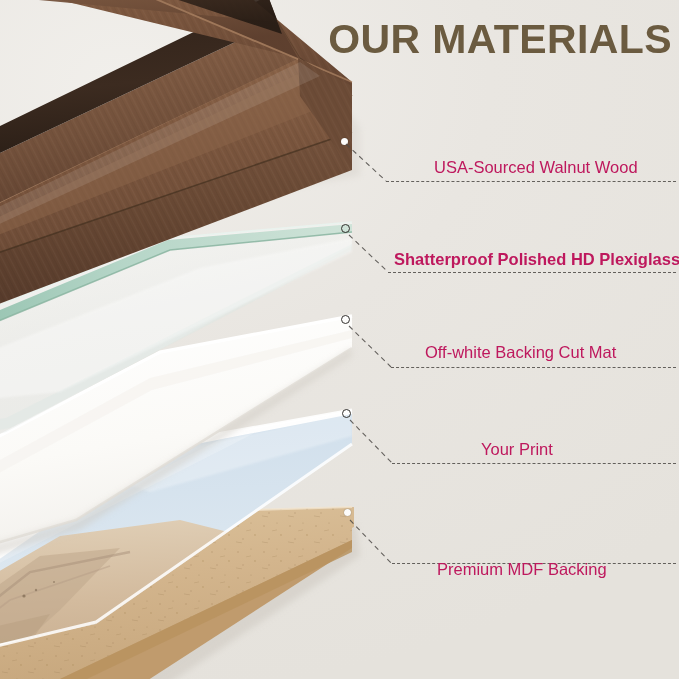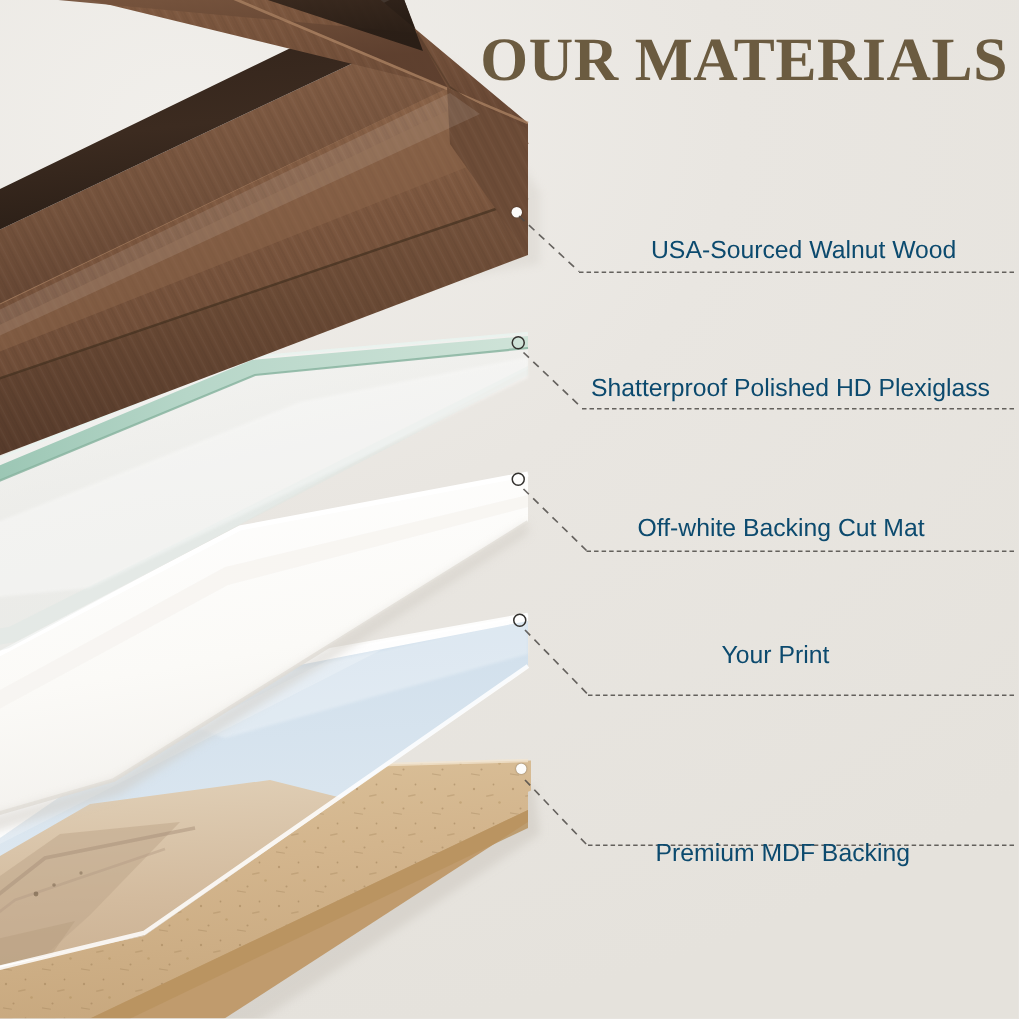--- a/index.html
+++ b/index.html
@@ -20,34 +20,34 @@
   
   #art{position:absolute;left:0;top:0;width:679px;height:679px;}
 
   
   #title{
     position:absolute; right:7px; top:19px;
     font-size:41px; line-height:1;
     font-weight:bold; letter-spacing:.4px;
     color:#6b5b40;
     white-space:nowrap;
-    font-family:Liberation Serif, serif;
+    font-family:Liberation Sans, sans-serif;
   }
 
   
   .callout{position:absolute;}
   .callout .rule{
     position:absolute; height:0;
     border-top:1px dashed #4d4a46;
     opacity:.85;
   }
   .callout .clabel{
     position:absolute;
     font-size:16.5px;
-    color:#0c4a6e;
+    color:#be185d;
     white-space:nowrap;
     font-family:"Liberation Sans","DejaVu Sans",sans-serif;
   }
   .dot-filled,.dot-hollow{
     position:absolute;border-radius:50%;
   }
   .dot-filled{
     width:7px;height:7px;background:#fdfcfa;
     box-shadow:0 0 1px rgba(0,0,0,.55);
   }
@@ -282,39 +282,39 @@
     <div class="rule" style="left:386px;top:181px;width:290px;"></div>
     <div class="clabel" style="left:434px;top:158px;">USA-Sourced Walnut Wood</div>
   </div>
 
   <div class="callout">
     <div class="dot-hollow" style="left:341px;top:224px;"></div>
     <svg style="position:absolute;left:330px;top:220px;width:80px;height:70px;overflow:visible;">
       <polyline points="19,15 58,52" fill="none" stroke="#4d4a46" stroke-width="1.1" stroke-dasharray="5 4" opacity="0.85"></polyline>
     </svg>
     <div class="rule" style="left:388px;top:272px;width:288px;"></div>
-    <div class="clabel" style="left:394px;top:250px;">Shatterproof Polished HD Plexiglass</div>
+    <div class="clabel" style="left:394px;top:250px;font-weight:bold;">Shatterproof Polished HD Plexiglass</div>
   </div>
 
   <div class="callout">
     <div class="dot-hollow" style="left:341px;top:315px;"></div>
     <svg style="position:absolute;left:330px;top:312px;width:80px;height:70px;overflow:visible;">
       <polyline points="19,14 61,55" fill="none" stroke="#4d4a46" stroke-width="1.1" stroke-dasharray="5 4" opacity="0.85"></polyline>
     </svg>
     <div class="rule" style="left:391px;top:367px;width:285px;"></div>
     <div class="clabel" style="left:425px;top:343px;">Off-white Backing Cut Mat</div>
   </div>
 
   <div class="callout">
     <div class="dot-hollow" style="left:342px;top:409px;"></div>
     <svg style="position:absolute;left:330px;top:406px;width:80px;height:72px;overflow:visible;">
       <polyline points="20,14 62,57" fill="none" stroke="#4d4a46" stroke-width="1.1" stroke-dasharray="5 4" opacity="0.85"></polyline>
     </svg>
     <div class="rule" style="left:392px;top:463px;width:284px;"></div>
-    <div class="clabel" style="left:481px;top:428px;">Your Print</div>
+    <div class="clabel" style="left:481px;top:440px;">Your Print</div>
   </div>
 
   <div class="callout">
     <div class="dot-filled" style="left:344px;top:509px;"></div>
     <svg style="position:absolute;left:330px;top:506px;width:80px;height:72px;overflow:visible;">
       <polyline points="20,14 62,58" fill="none" stroke="#4d4a46" stroke-width="1.1" stroke-dasharray="5 4" opacity="0.85"></polyline>
     </svg>
     <div class="rule" style="left:392px;top:563px;width:284px;"></div>
     <div class="clabel" style="left:437px;top:540px;margin-top:20px;">Premium MDF Backing</div>
   </div>

